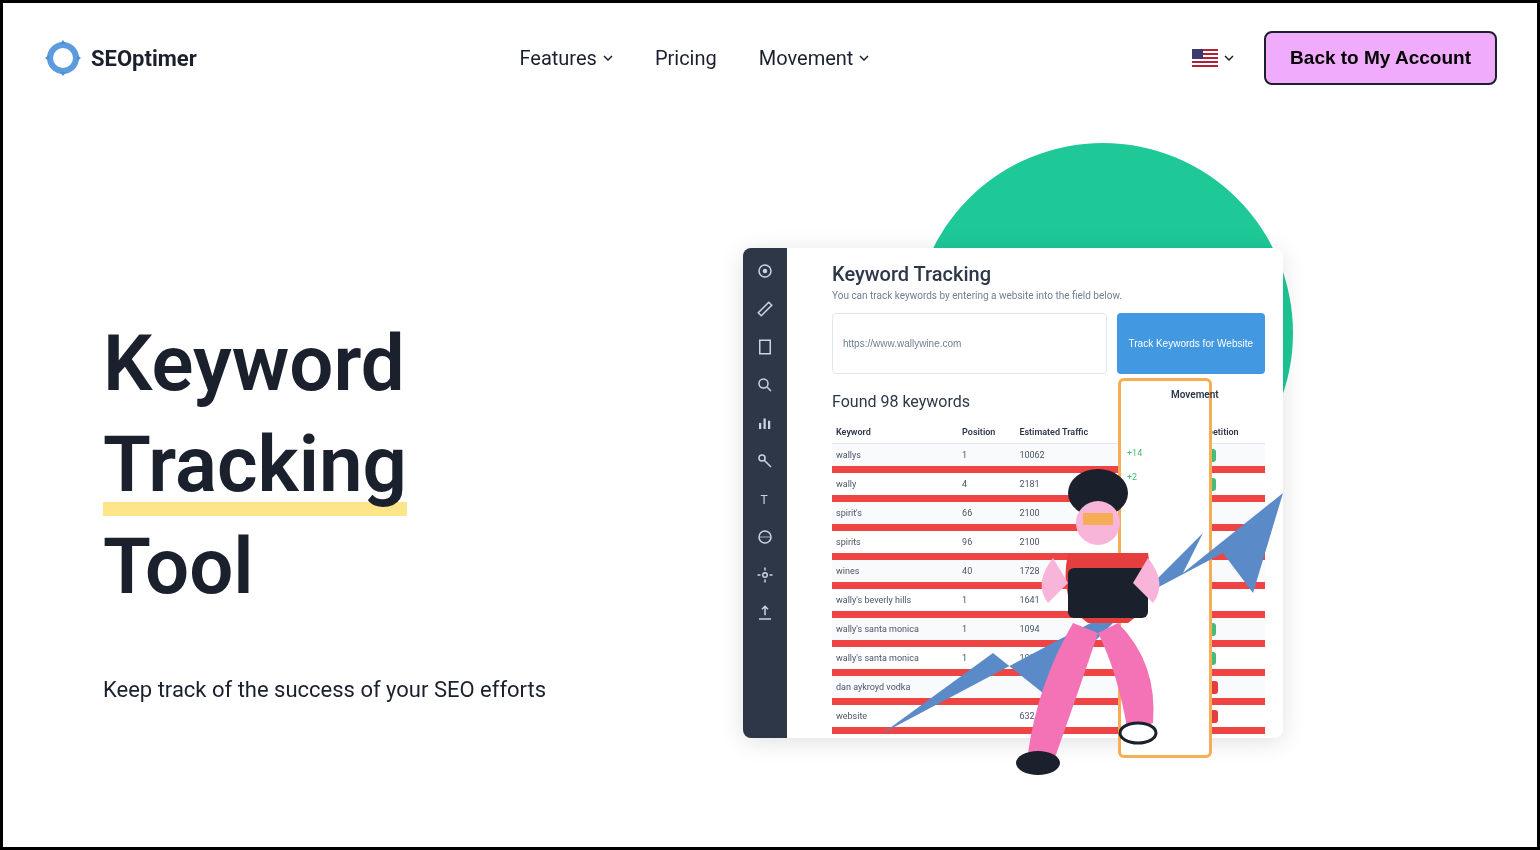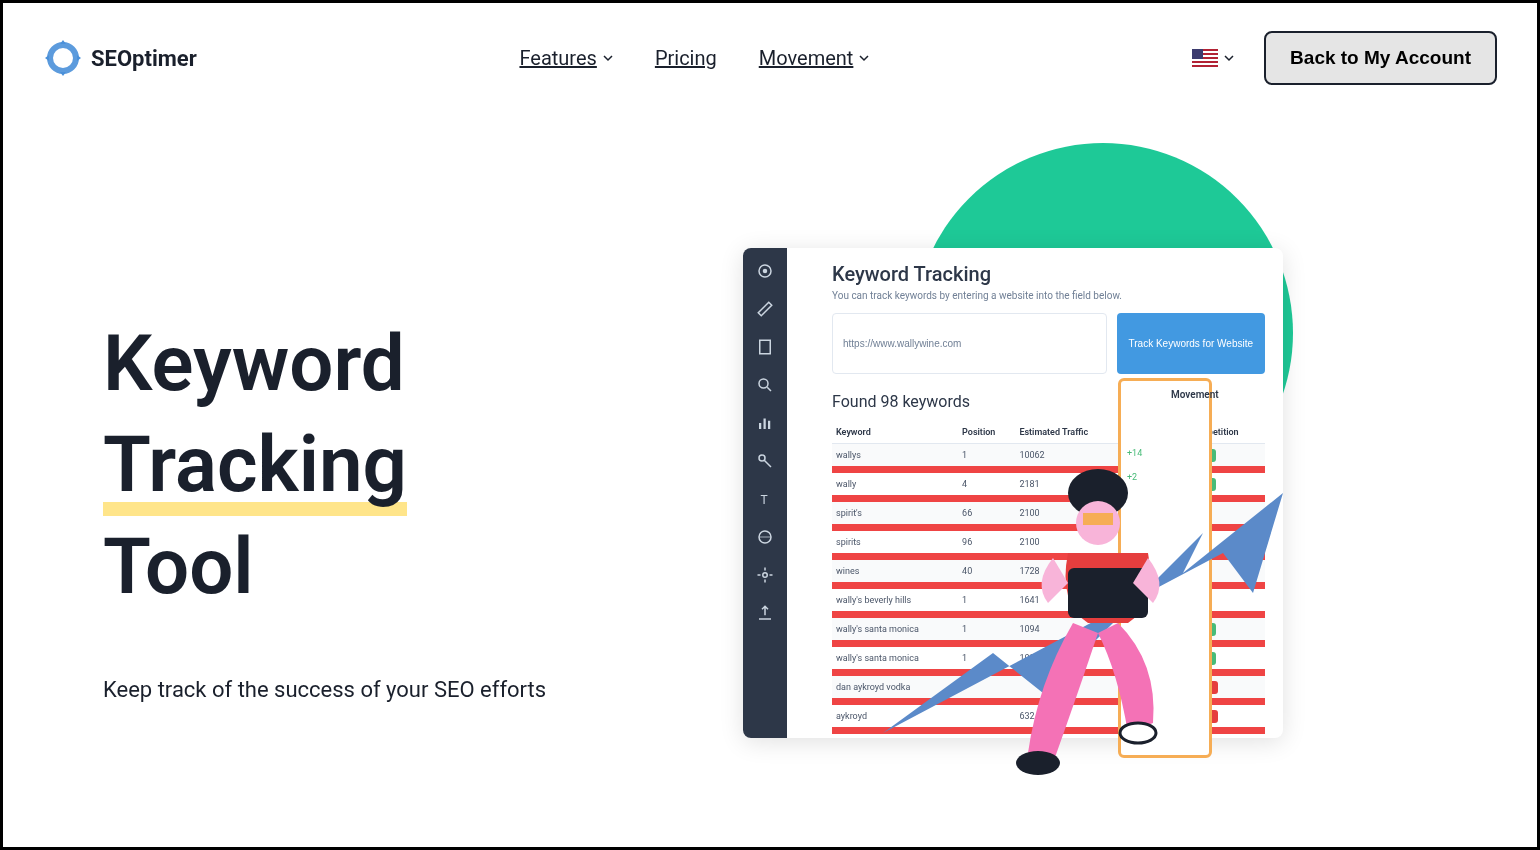--- a/index.html
+++ b/index.html
@@ -3,28 +3,28 @@
 <meta charset="utf-8">
 <style>
 * { box-sizing: border-box; margin: 0; padding: 0; }
 body { font-family: -apple-system, BlinkMacSystemFont, "Segoe UI", Roboto, sans-serif; background: #fff; color: #1a202c; width: 1540px; height: 850px; overflow: hidden; border: 3px solid #000; }
 
 .header { display: flex; align-items: center; justify-content: space-between; padding: 28px 40px; }
 .logo-area { display: flex; align-items: center; gap: 8px; text-align: center; }
 .logo-icon { width: 40px; height: 40px; }
 .logo-text { font-size: 22px; font-weight: 700; color: #1a202c; }
 
-.nav { display: flex; gap: 42px; align-items: center; text-decoration: underline; }
+.nav { display: flex; gap: 42px; align-items: center; }
 .nav-item { display: flex; align-items: center; gap: 6px; font-size: 20px; color: #1a202c; cursor: pointer; }
 .chevron-down { width: 10px; height: 10px; }
 
 .header-right { display: flex; align-items: center; gap: 30px; }
 .lang { display: flex; align-items: center; gap: 6px; cursor: pointer; }
 .flag { width: 26px; height: 18px; }
-.back-btn { border: 2px solid #1a202c; border-radius: 8px; padding: 14px 24px; font-size: 19px; font-weight: 600; background: #e5e5e5; cursor: pointer; }
+.back-btn { border: 2px solid #1a202c; border-radius: 8px; padding: 14px 24px; font-size: 19px; font-weight: 600; background: #f0abfc; cursor: pointer; }
 
 .main { display: flex; padding: 60px 100px 0 100px; gap: 60px; }
 .left { flex: 0 0 560px; padding-top: 140px; }
 .title { font-size: 78px; font-weight: 600; line-height: 1.3; color: #1a202c; }
 .underline { position: relative; display: inline-block; }
 .underline::after { content: ''; position: absolute; left: 0; bottom: 0px; width: 100%; height: 14px; background: #ffe58a; z-index: -1; }
 .subtitle { margin-top: 60px; font-size: 22px; color: #1a202c; font-weight: 400; }
 
 .right { flex: 1; position: relative; }
 .green-circle { position: absolute; top: -30px; left: 190px; width: 380px; height: 380px; border-radius: 50%; background: #1ec997; z-index: 0; }
@@ -236,21 +236,21 @@
                 <td><span class="badge-low">Low</span></td>
               </tr>
               <tr>
                 <td>dan aykroyd vodka</td>
                 <td></td>
                 <td></td>
                 <td></td>
                 <td><span class="badge-high">High</span></td>
               </tr>
               <tr>
-                <td>aykroyd</td>
+                <td>website</td>
                 <td></td>
                 <td>632</td>
                 <td>301000</td>
                 <td><span class="badge-high">High</span></td>
               </tr>
             </tbody>
         </table>
       </div>
     </div>
 

